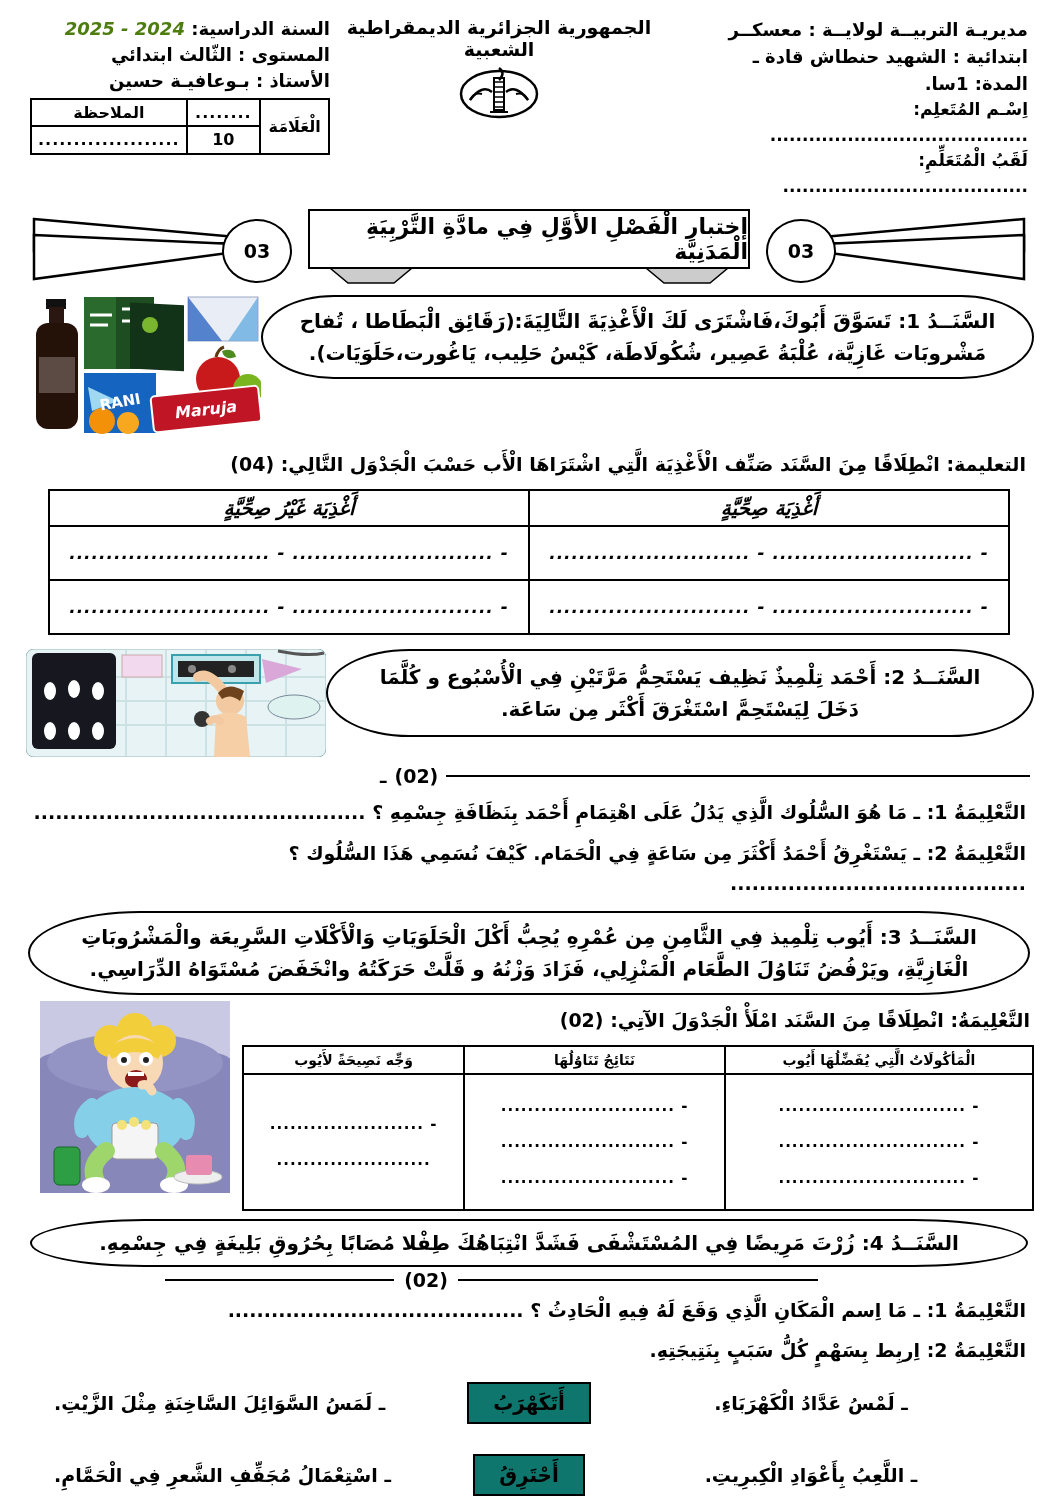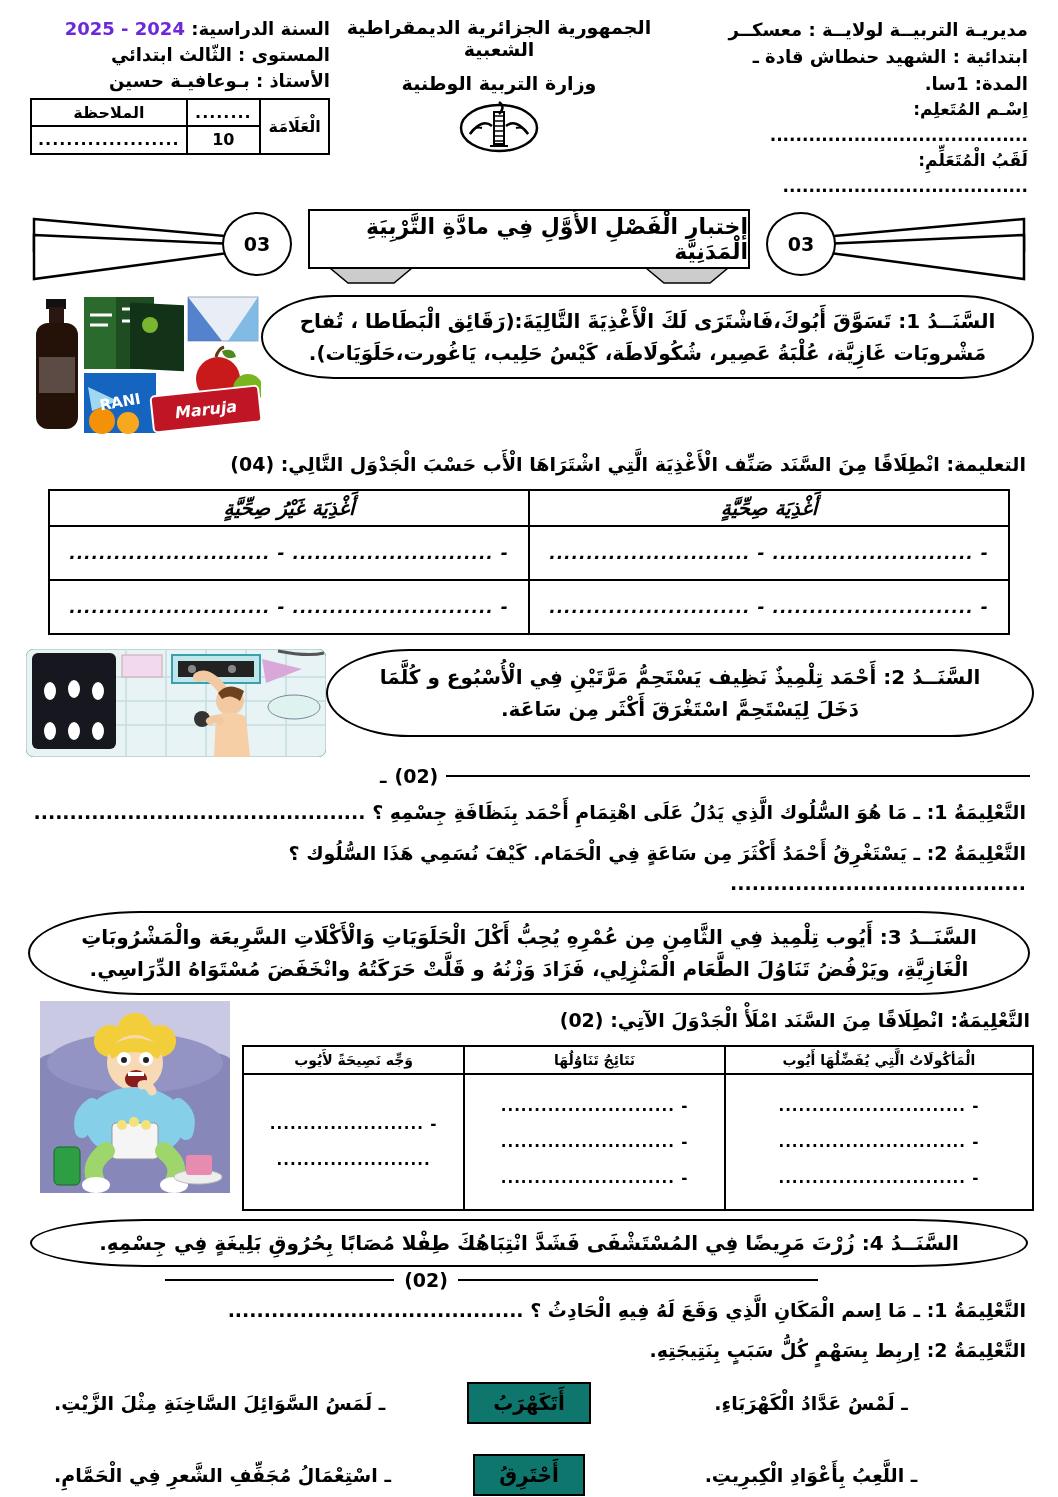--- a/index.html
+++ b/index.html
@@ -11,32 +11,32 @@
   .b { font-weight:bold; }
 
   
   .hdr { display:flex; gap:8px; padding:16px 30px 0 30px; }
   .hdr-right { width:360px; font-size:18px; font-weight:bold; line-height:1.5; }
   .hdr-right .fill-line { font-size:17px; }
   .hdr-center { flex:1; text-align:center; font-size:19px; font-weight:bold; }
   .hdr-center .c2 { margin-top:12px; }
   .hdr-center .logo { margin-top:2px; }
   .hdr-left { width:300px; font-size:18px; font-weight:bold; line-height:1.45; }
-  .year-red { color:#6d28d9; }
+  .year-red { color:#4d7c0f;font-style:italic; }
   .grade-table { border-collapse:collapse; width:100%; margin-top:4px; text-align:center;border-radius:23px; }
   .grade-table td { border:2px solid #000; padding:1px 6px; font-size:16px; font-weight:bold; }
   .grade-table .dots { letter-spacing:1px; }
 
   
   .banner { position:relative; height:76px; margin:10px 30px 10px 30px; }
   .banner svg.bg { position:absolute; inset:0; width:100%; height:100%; }
   .title-box { position:absolute; right:278px; left:278px; top:0; bottom:16px;
     border:2.5px solid #000; background:#fff; display:flex; align-items:center;
     justify-content:center; font-size:22px; font-weight:bold;padding-left:28px; }
-  .badge { position:absolute; top:3px; width:66px; height:60px; border:2.5px solid #000;
+  .badge { position:absolute; top:10px; width:66px; height:60px; border:2.5px solid #000;
     border-radius:50%; background:#fff; display:flex; align-items:center; justify-content:center;
     font-size:19px; font-weight:bold; }
   .badge.bleft { left:192px; } .badge.bright { right:192px; }
 
   
   .oval { border:2.5px solid #000; border-radius:70px / 46px; background:#fff;
     padding:8px 26px; font-size:20px; font-weight:bold; text-align:center; line-height:1.6; }
   .sanad-row { display:flex; margin:4px 24px 4px 26px; align-items:flex-start; }
   .sanad-row .oval { flex:1; }
   .img-box { flex:none; }
@@ -93,21 +93,20 @@
         <span>........................................</span>
       </div>
       <div class="fill-line">
         <span>لَقَبُ الْمُتَعَلِّمِ:</span>
         <span>......................................</span>
       </div>
     </div>
 
     <div class="hdr-center">
       <div>الجمهورية الجزائرية الديمقراطية الشعبية</div>
-      <div class="c2">وزارة التربية الوطنية</div>
       <div class="logo">
         <svg width="86" height="60" viewBox="0 0 86 60">
           <ellipse cx="43" cy="32" rx="38" ry="23" fill="none" stroke="#000" stroke-width="2.5"></ellipse>
           <path d="M43 6 q7 5 0 12" fill="none" stroke="#000" stroke-width="2.5"></path>
           <rect x="38" y="16" width="10" height="32" fill="none" stroke="#000" stroke-width="2"></rect>
           <path d="M38 20 h10 M38 25 h10 M38 30 h10 M38 35 h10 M38 40 h10 M38 45 h10" stroke="#000" stroke-width="1.5"></path>
           <path d="M14 38 q12 -16 22 -8" fill="none" stroke="#000" stroke-width="2.5"></path>
           <path d="M72 38 q-12 -16 -22 -8" fill="none" stroke="#000" stroke-width="2.5"></path>
           <path d="M14 38 q4 -8 12 -6" fill="none" stroke="#000" stroke-width="2"></path>
           <path d="M72 38 q-4 -8 -12 -6" fill="none" stroke="#000" stroke-width="2"></path>

